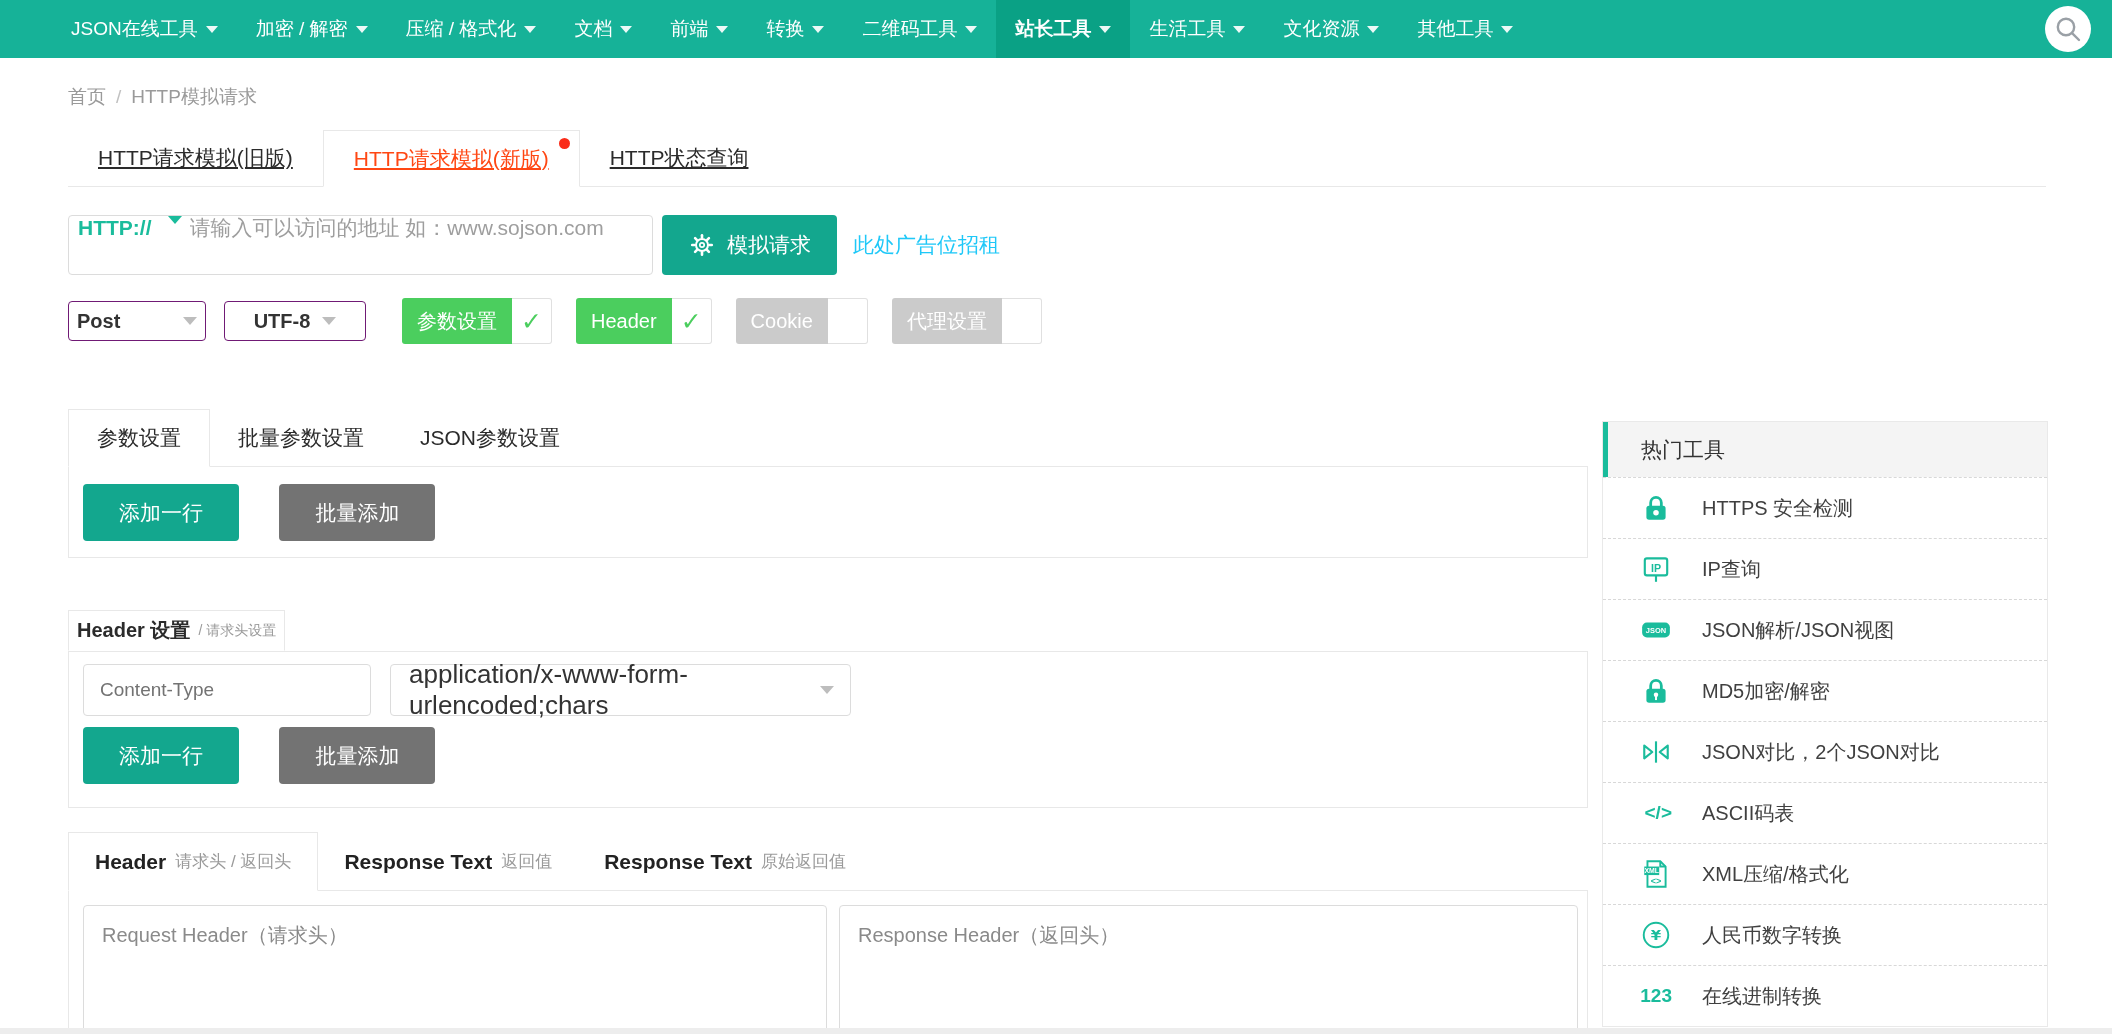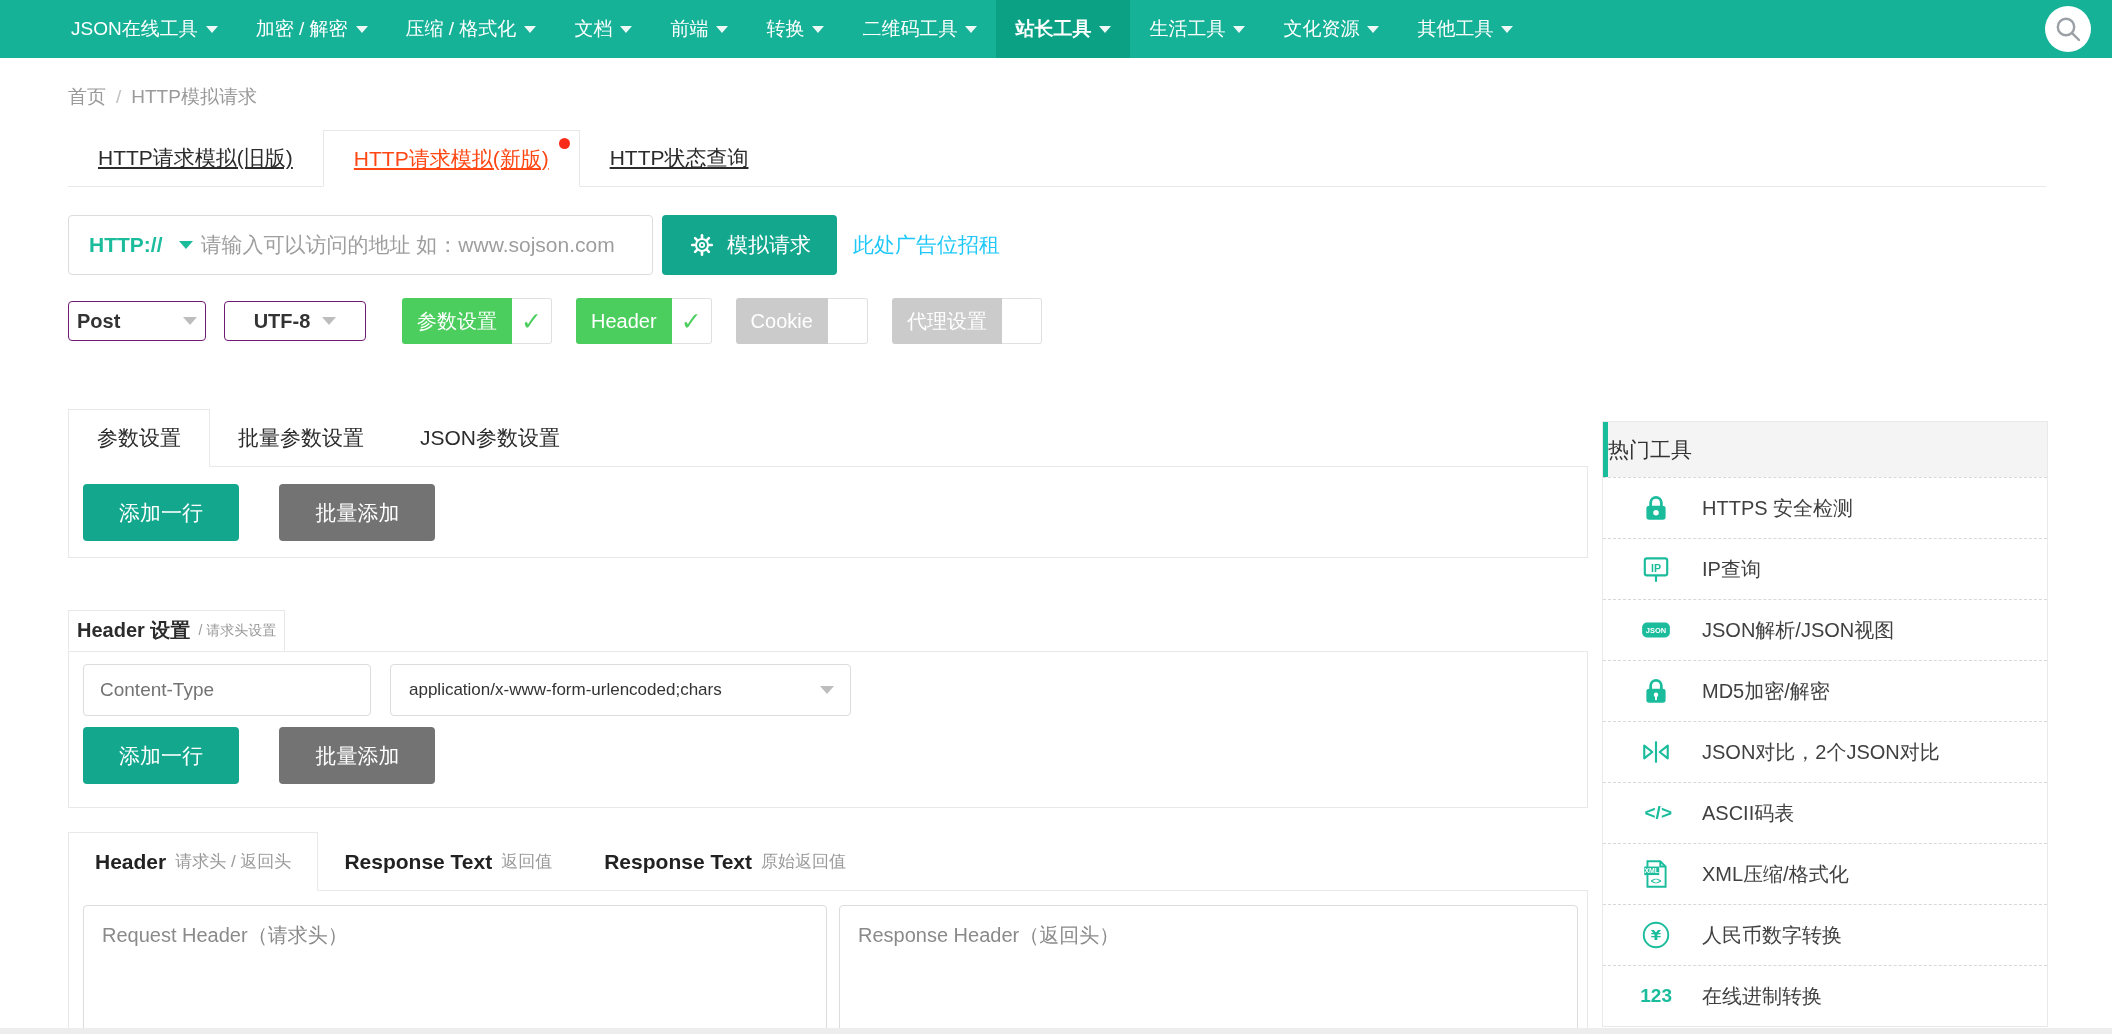--- a/index.html
+++ b/index.html
@@ -30,21 +30,21 @@
   .tab1 { display:flex; align-items:center; padding:0 30px; font-size:21px; color:#2b2b2b;
     cursor:pointer; white-space:nowrap;text-decoration:underline; }
   .tab1.active { position:relative; background:#fff; border:1px solid #e8e8e8;
     border-bottom:1px solid #fff; margin-bottom:-1px; color:#ff4713; }
   .tab1 .dot { position:absolute; top:7px; right:9px; width:11px; height:11px;
     border-radius:50%; background:#fa2c19; }
 
   
   .urlrow { position:absolute; top:215px; left:68px; display:flex; align-items:center; }
   .url-box { width:585px; height:60px; border:1px solid #dcdcdc; border-radius:4px;
-    display:flex; align-items:center; padding:0 14px 0 20px; background:#fff; }
+    display:flex; align-items:flex-start; padding:0 14px 0 9px; background:#fff; }
   .proto { color:#1abc9c; font-weight:bold; font-size:21px; }
   .tri.down-teal { border-left:7px solid transparent; border-right:7px solid transparent;
     border-top:8px solid #1abc9c; margin:0 8px 0 16px; cursor:pointer; }
   .url-input { flex:1; border:none; outline:none; font-size:21px; color:#333; min-width:0;
     font-family:inherit; }
   .url-input::placeholder { color:#9e9e9e; opacity:1; }
   .simulate-btn { margin-left:9px; height:60px; padding:0 26px; background:#13a78e;
     border:none; border-radius:4px; color:#fff; font-size:21px; display:flex;
     align-items:center; gap:11px; cursor:pointer; font-family:inherit; }
   .ad-link { margin-left:16px; font-size:21px; color:#1fc8f8; text-decoration:none; }
@@ -86,41 +86,41 @@
     padding:0 8px; cursor:pointer; white-space:nowrap; }
   .htab .t-main { font-size:20px; color:#2b2b2b; font-weight:bold; }
   .htab .t-sub { font-size:14px; color:#9a9a9a; margin-left:8px; }
   .panel2 { top:651px; height:157px; }
   .ct-input { position:absolute; left:14px; top:12px; width:288px; height:52px;
     border:1px solid #dcdcdc; border-radius:4px; padding:0 16px; font-size:19px; color:#737373;
     outline:none; font-family:inherit; background:#fff; }
   .ct-select { position:absolute; left:321px; top:12px; width:461px; height:52px;
     border:1px solid #dcdcdc; border-radius:4px; background:#fff; display:flex;
     align-items:center; justify-content:space-between; padding:0 16px 0 18px;
-    font-size:17px; color:#333; cursor:pointer; }
+    font-size:26px; color:#333; cursor:pointer; }
   .ct-select .tri.down-gray { border-left:7px solid transparent; border-right:7px solid transparent;
     border-top:8px solid #bdbdbd; }
   .panel2 .btn-row { top:75px; }
 
   .rtabs { position:absolute; top:832px; left:68px; display:flex; height:59px; z-index:2; }
   .rtab { display:flex; align-items:center; padding:0 26px; cursor:pointer; white-space:nowrap; }
   .rtab.active { background:#fff; border:1px solid #e8e8e8; border-bottom:1px solid #fff; }
   .rtab .t-main { font-size:21px; color:#222; font-weight:bold; }
   .rtab .t-sub { font-size:17px; color:#9a9a9a; margin-left:9px; }
   .panel3 { top:890px; height:170px; }
   .hbox { position:absolute; top:14px; height:150px; border:1px solid #dcdcdc;
     border-radius:4px; background:#fff; padding:16px 18px; font-size:20px; color:#8a8a8a; }
   .hbox.req { left:14px; width:744px; }
   .hbox.resp { left:770px; width:739px; }
 
   
   .sidebar { position:absolute; top:421px; left:1602px; width:446px;
     border:1px solid #e9e9e9; background:#fff; }
   .sb-header { height:55px; background:#f4f4f4; border-left:5px solid #1abc9c;
-    display:flex; align-items:center; font-size:21px; color:#333; }
+    display:flex; align-items:center; padding-left:33px; font-size:21px; color:#333; }
   .sb-item { height:61px; display:flex; align-items:center; padding-left:33px;
     border-top:1px dashed #d8d8d8; cursor:pointer; }
   .sb-item:first-of-type { border-top:none; }
   .sb-icon { width:36px; height:32px; display:flex; align-items:center; justify-content:flex-end;
     margin-right:30px; color:#1abc9c; flex:none; }
   .sb-label { font-size:20px; color:#404040; }
   .txt-icon { color:#1abc9c; font-weight:bold; font-size:19px; letter-spacing:0; }
 
   .bottomstrip { position:absolute; top:1028px; left:0; width:2112px; height:6px; background:#ededed; }
 </style>

